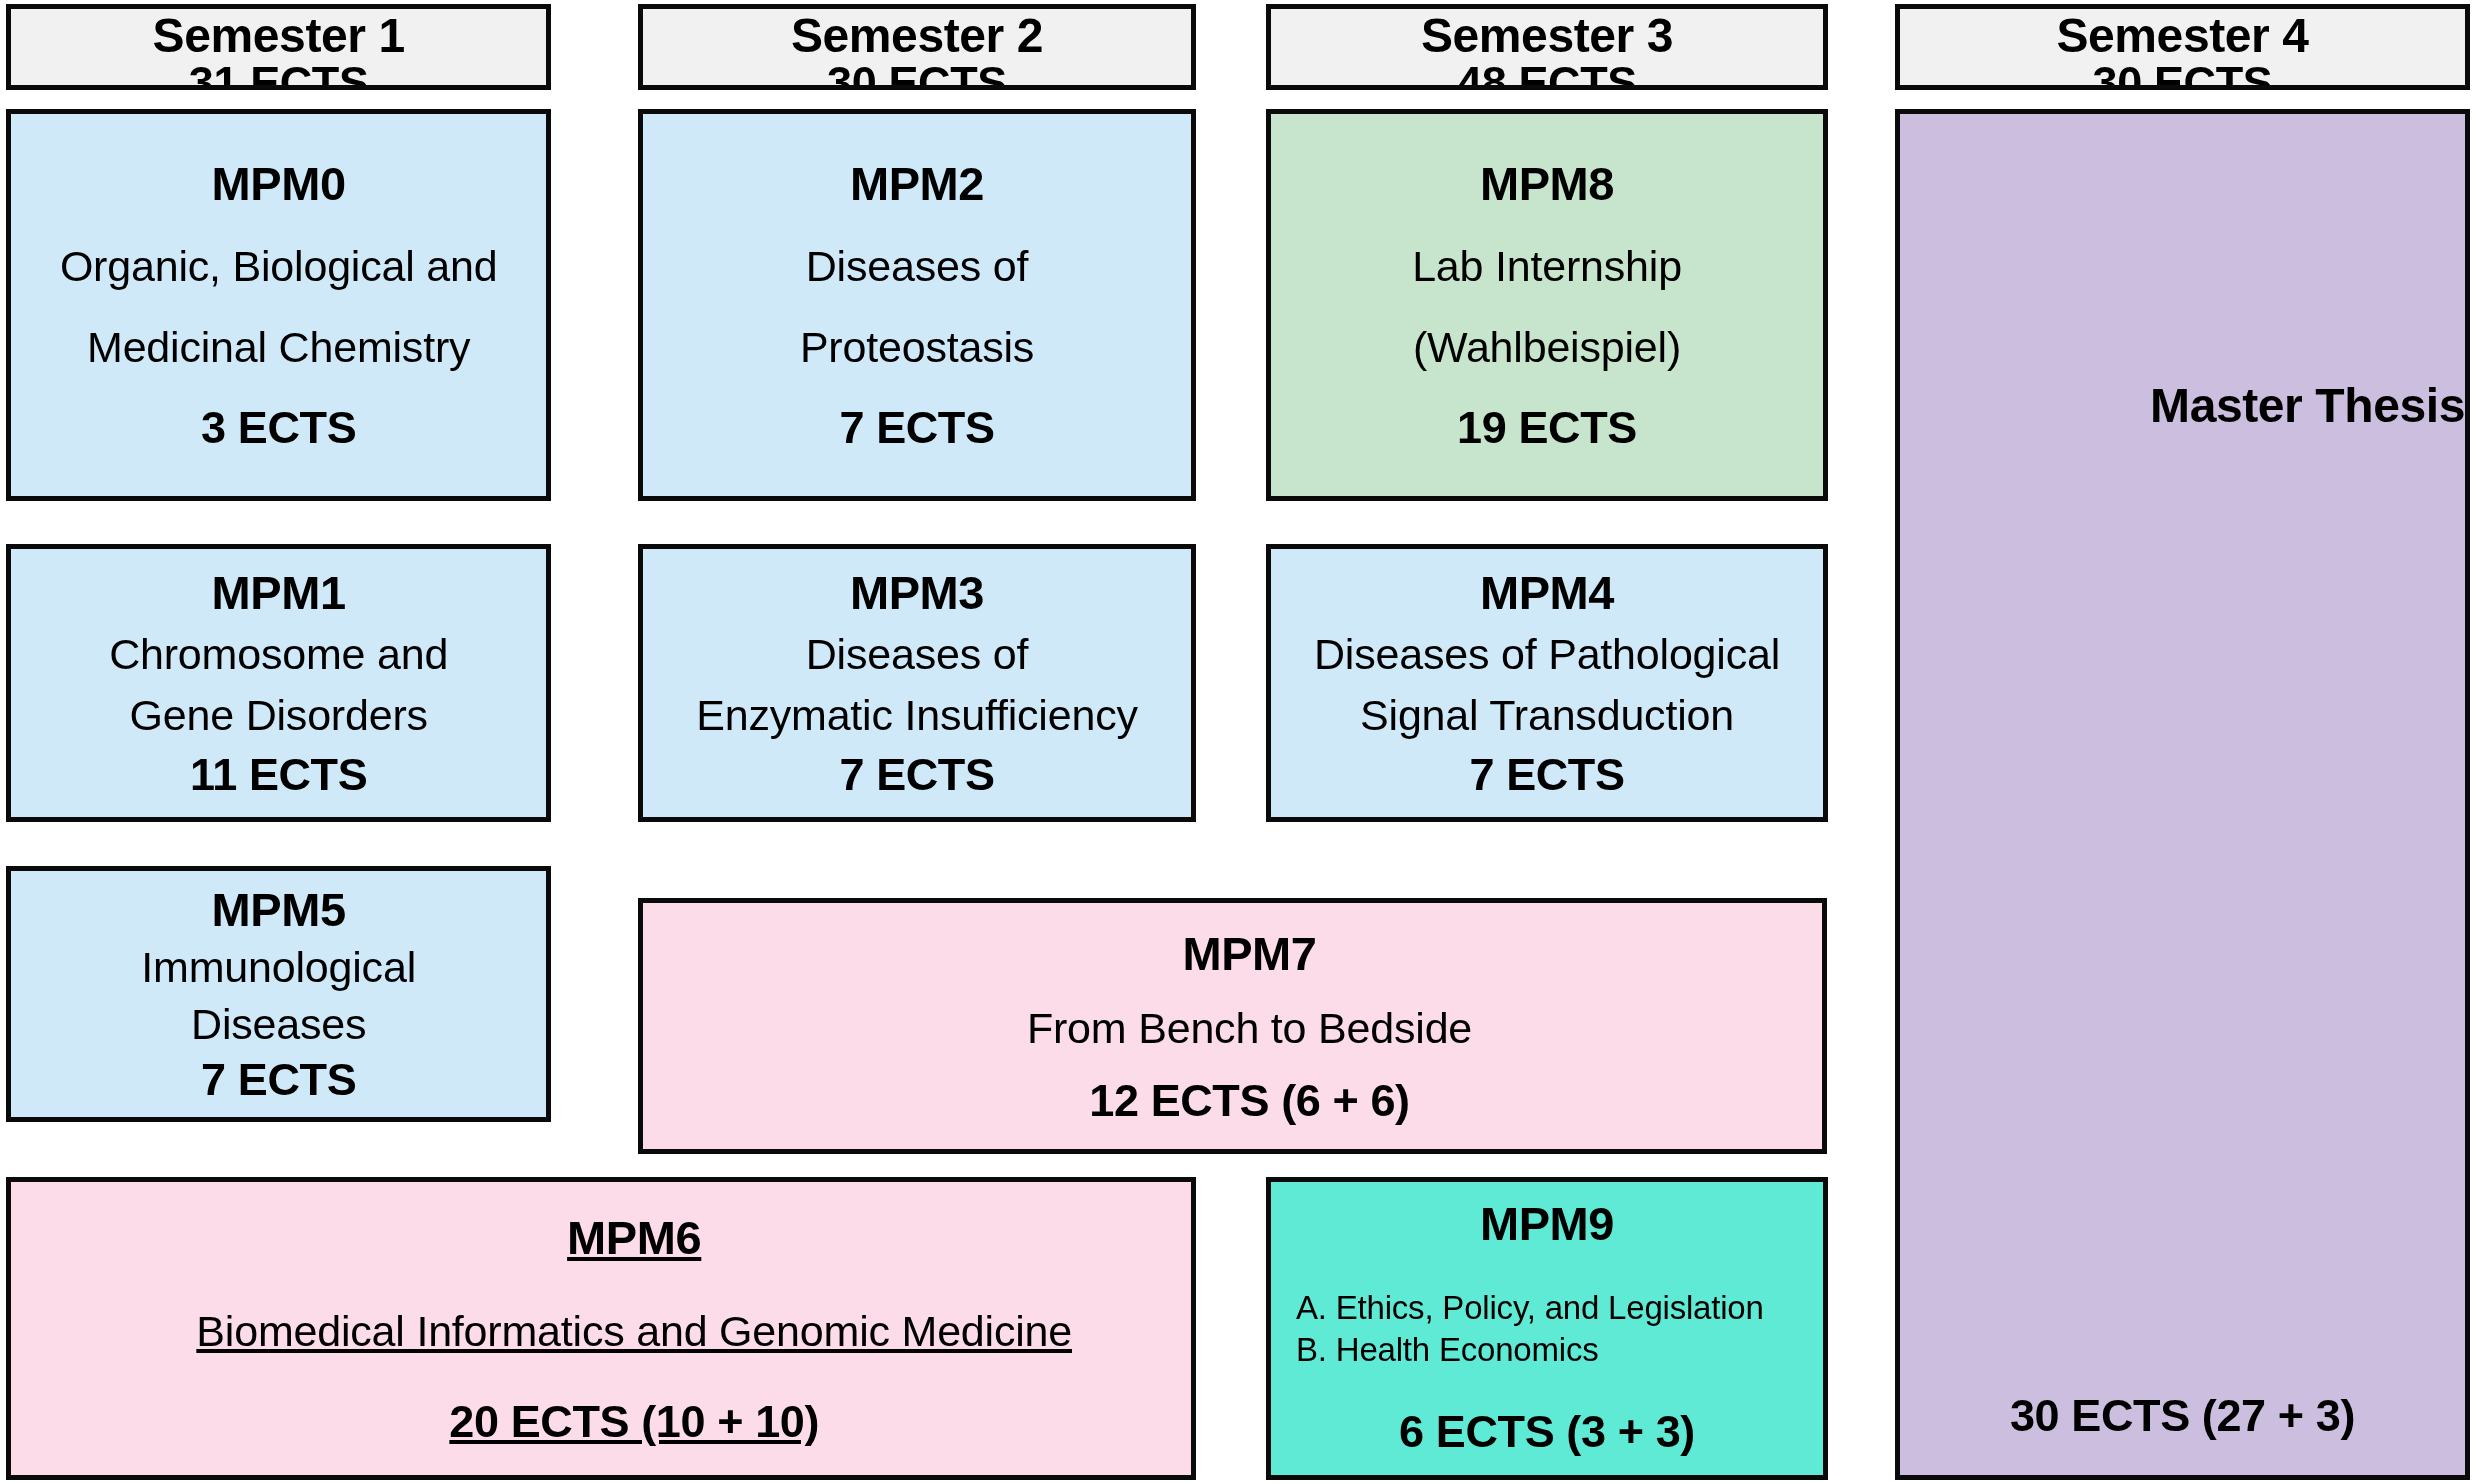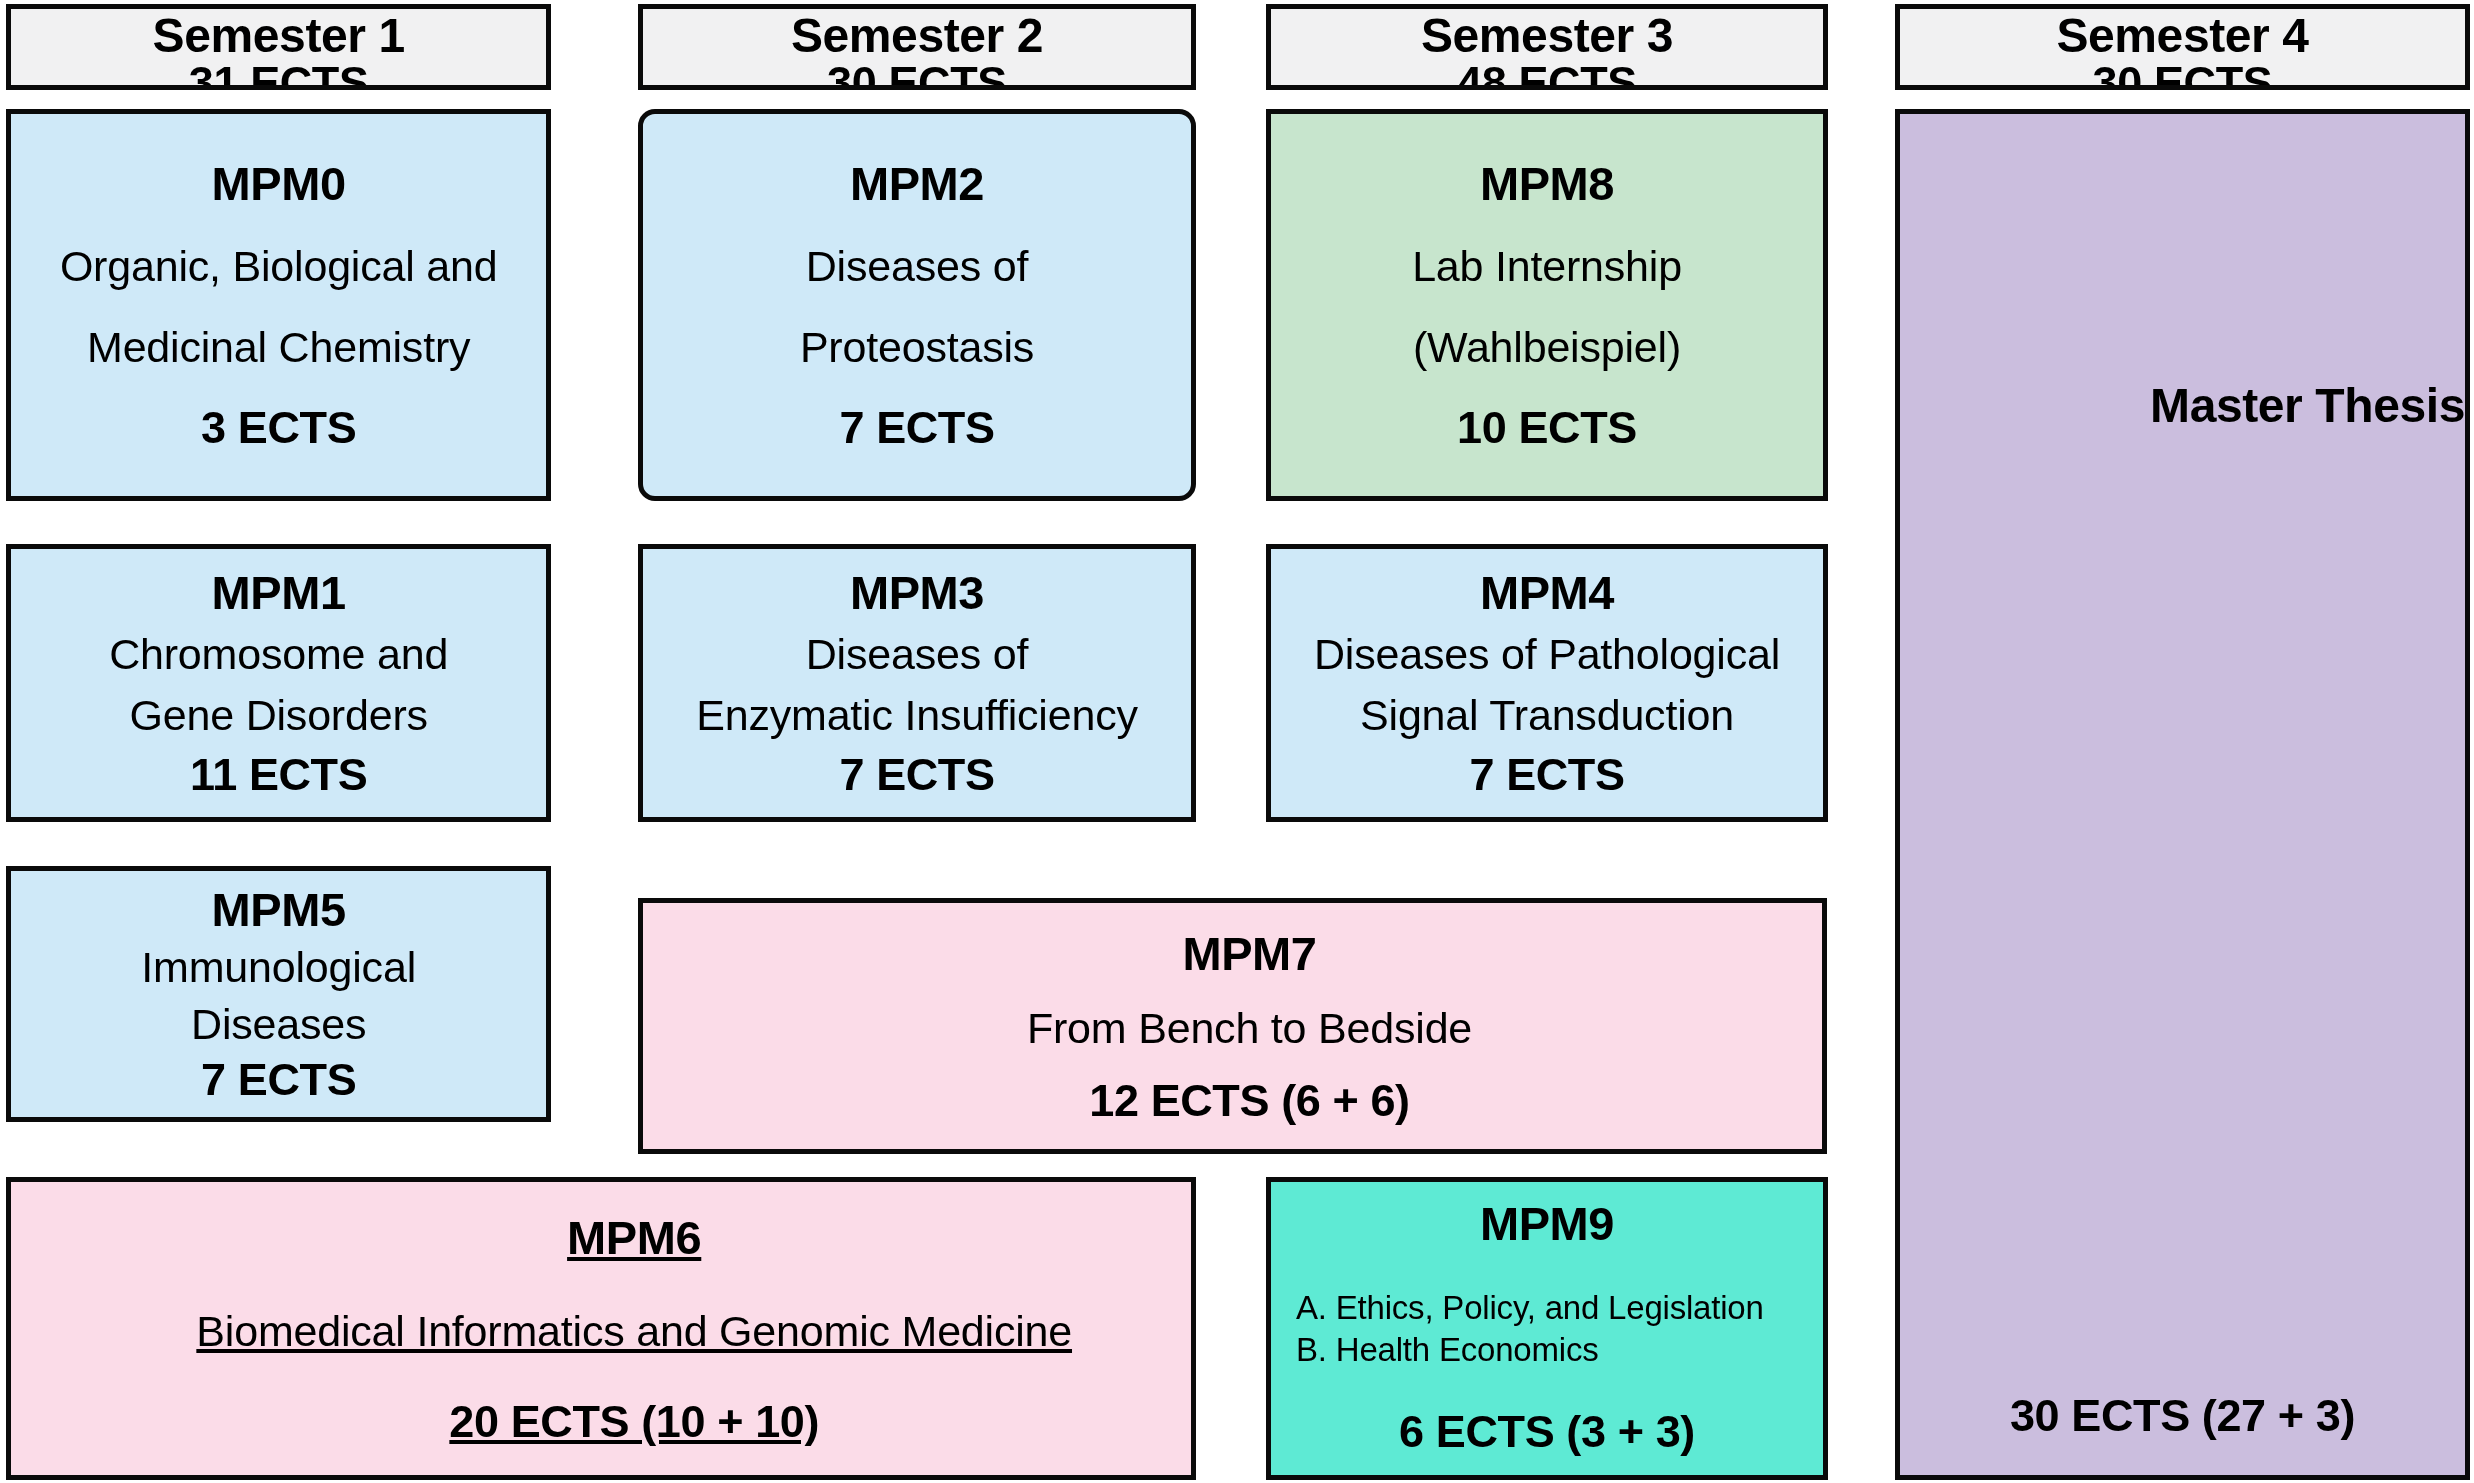--- a/index.html
+++ b/index.html
@@ -147,32 +147,32 @@
     <div class="ects">30 ECTS</div>
   </div>
 
   <div class="box mod c-blue" style="left:6.2px; top:109px; width:545px; height:392px; justify-content:space-evenly; padding:12.4px 0 11px 0;">
     <div class="code">MPM0</div>
     <div class="name">Organic, Biological and</div>
     <div class="name">Medicinal Chemistry</div>
     <div class="credits">3 ECTS</div>
   </div>
 
-  <div class="box mod c-blue" style="left:638px; top:109px; width:558px; height:392px; justify-content:space-evenly; padding:12.4px 0 11px 0;border-radius:17px;">
+  <div class="box mod c-blue" style="left:638px; top:109px; width:558px; height:392px; justify-content:space-evenly; padding:12.4px 0 11px 0;">
     <div class="code">MPM2</div>
     <div class="name">Diseases of</div>
     <div class="name">Proteostasis</div>
     <div class="credits">7 ECTS</div>
   </div>
 
   <div class="box mod c-green" style="left:1266px; top:109px; width:562px; height:392px; justify-content:space-evenly; padding:12.4px 0 11px 0;">
     <div class="code">MPM8</div>
     <div class="name">Lab Internship</div>
     <div class="name">(Wahlbeispiel)</div>
-    <div class="credits">10 ECTS</div>
+    <div class="credits">19 ECTS</div>
   </div>
 
   <div class="box thesis c-purple" style="left:1895px; top:109px; width:575px; height:1371px;">
     <div class="title">Master Thesis</div>
     <div class="credits">30 ECTS (27 + 3)</div>
   </div>
 
   <div class="box mod c-blue" style="left:6.2px; top:544px; width:545px; height:278px; justify-content:space-evenly; padding:7.8px 0 6.2px 0;">
     <div class="code">MPM1</div>
     <div class="name">Chromosome and</div>

